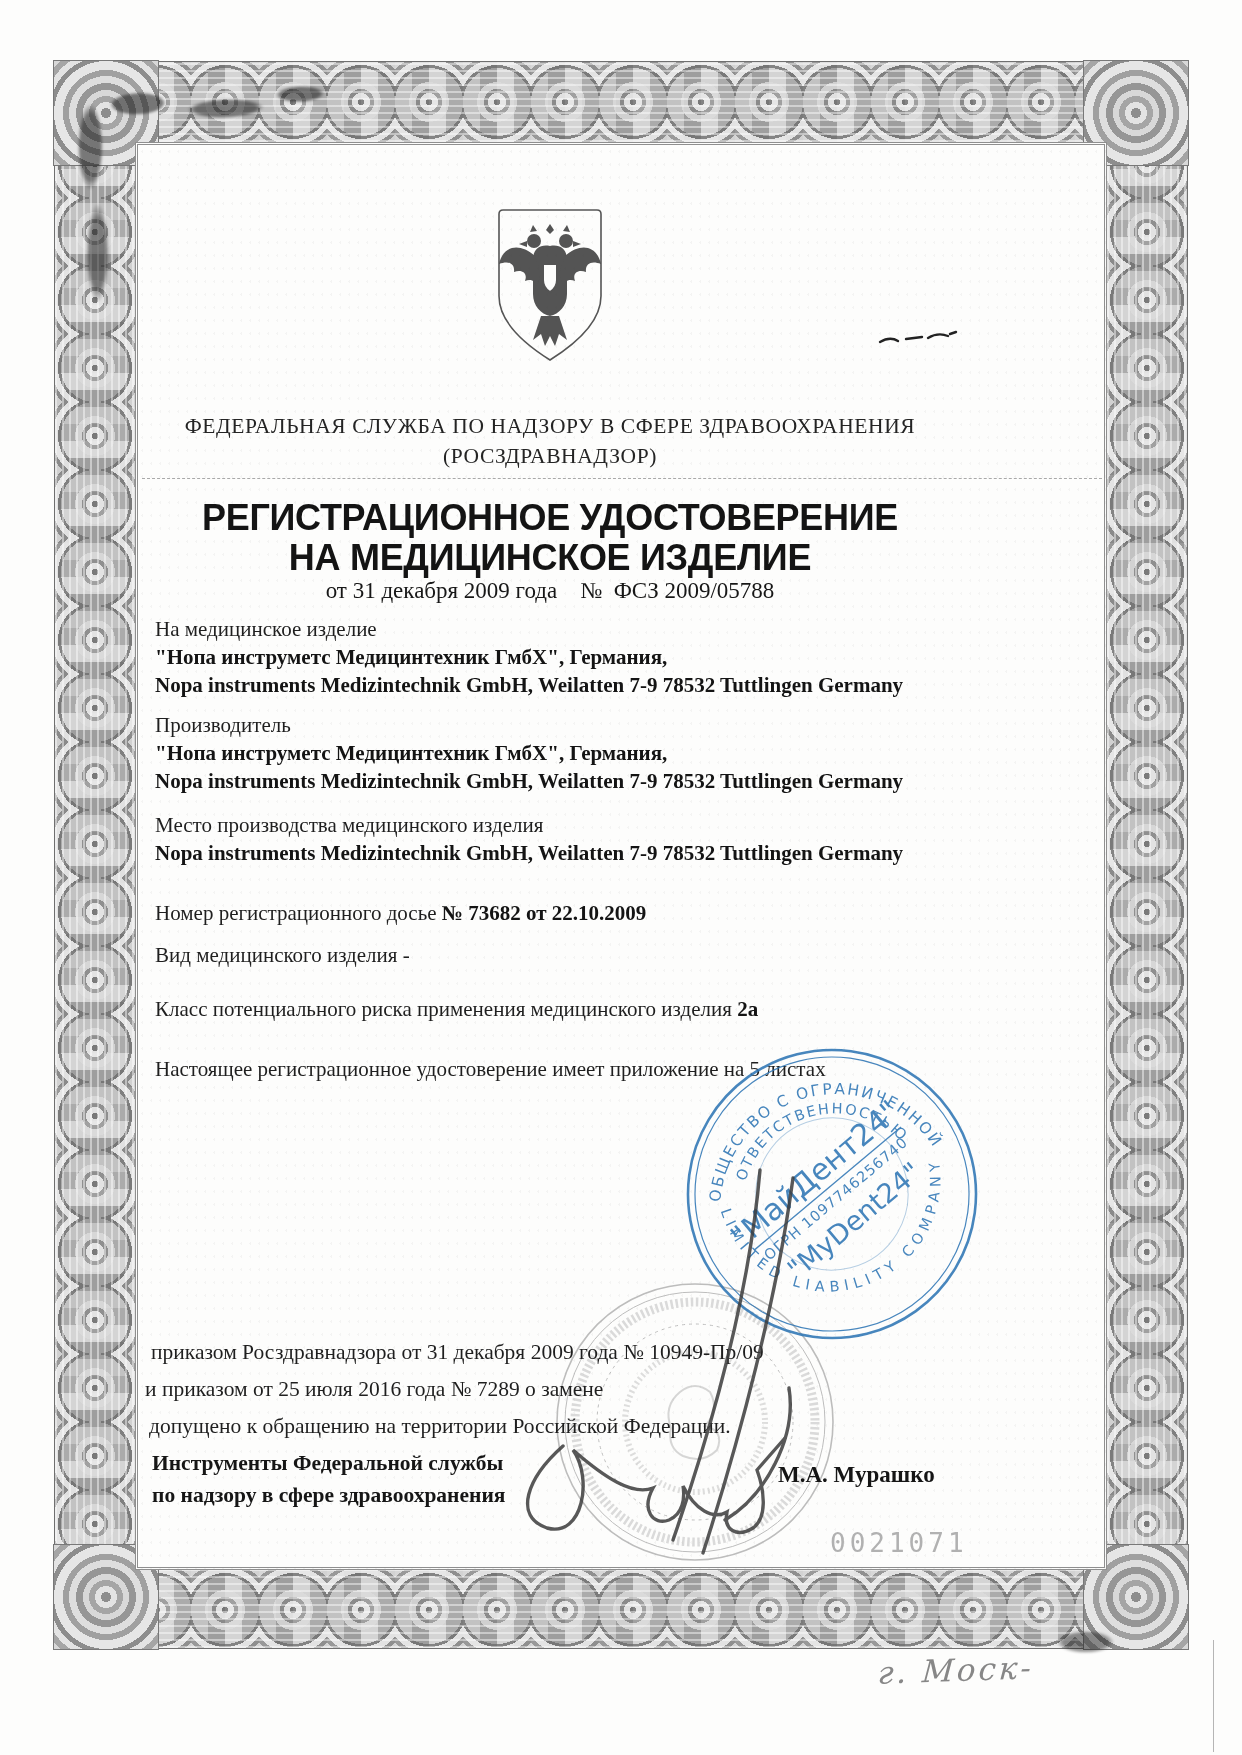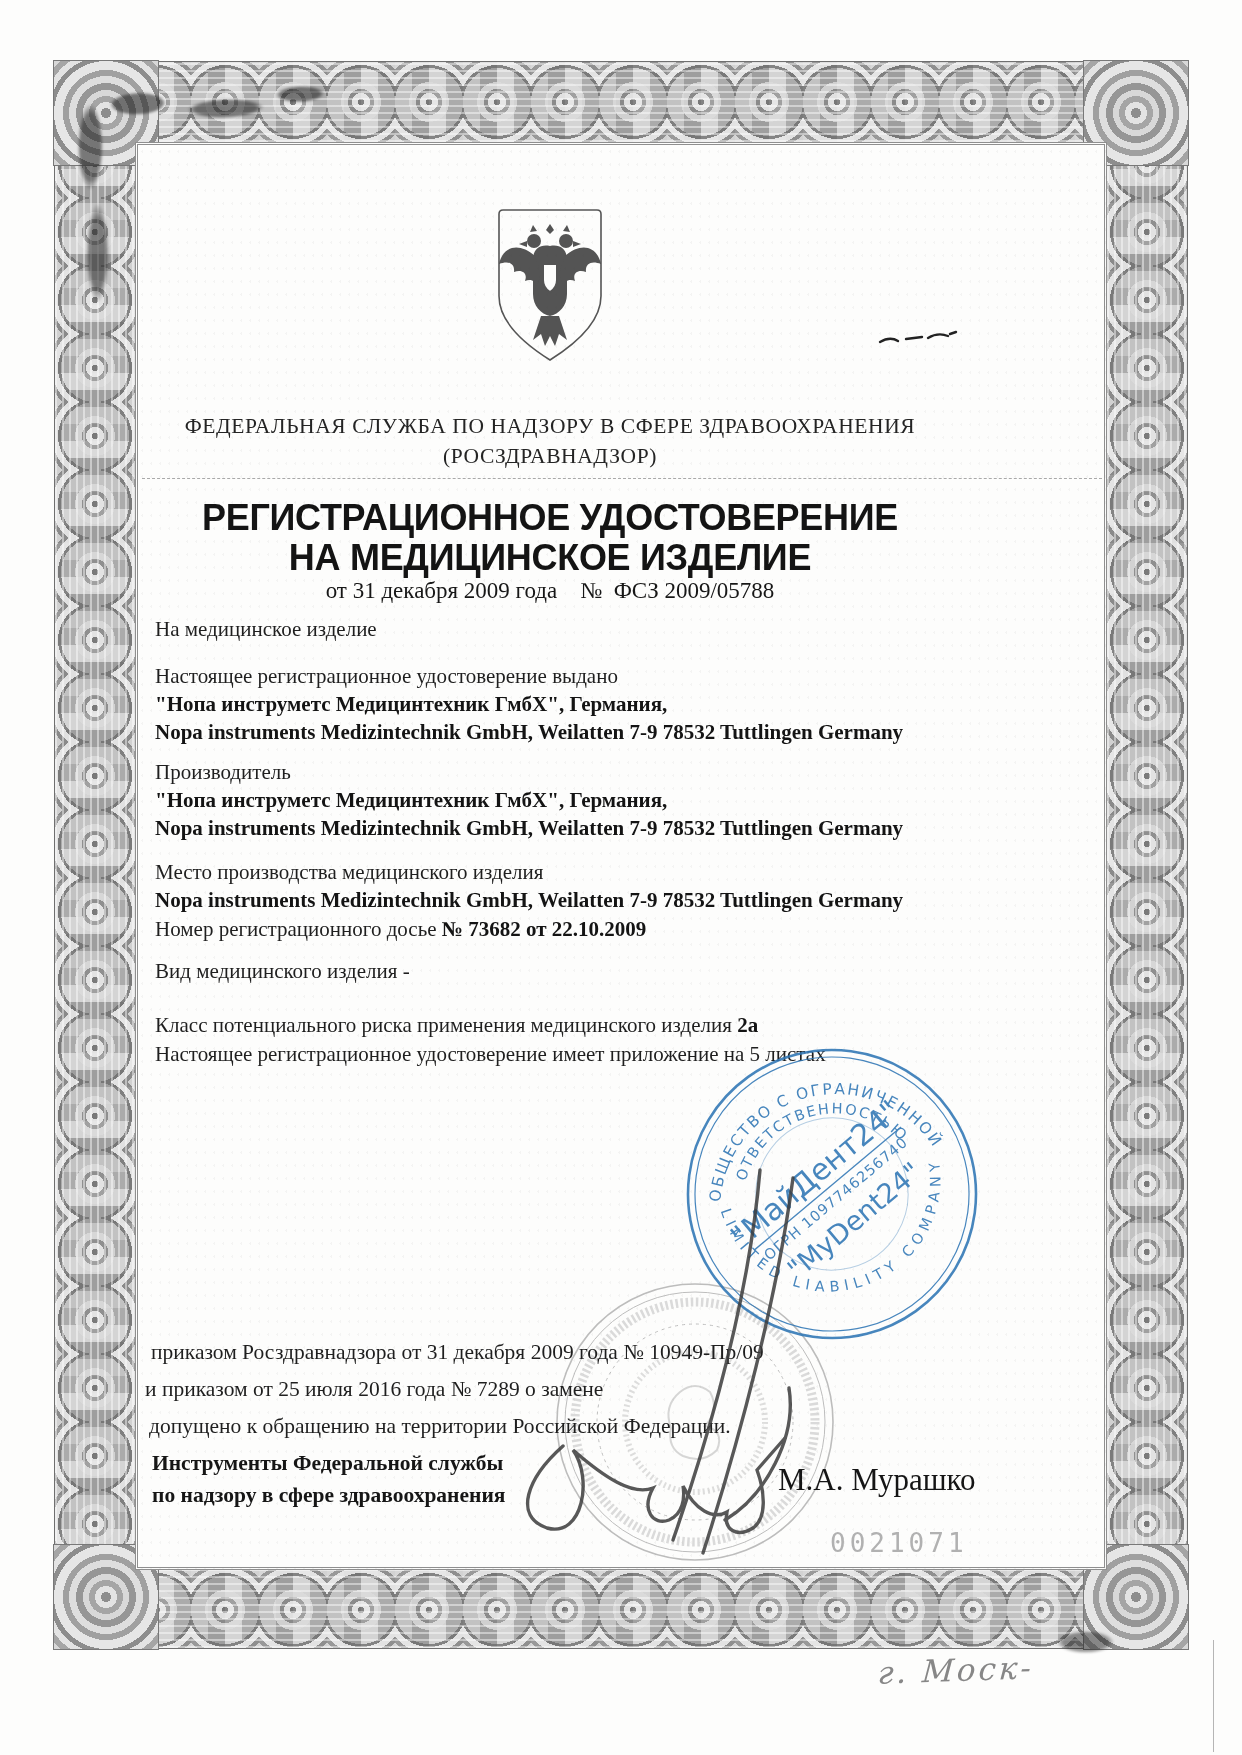--- a/index.html
+++ b/index.html
@@ -65,26 +65,26 @@
   .title1{top:496px;font-size:36px;font-weight:700;letter-spacing:-.3px;color:#141414;
     font-family:"Liberation Sans","DejaVu Sans",sans-serif;transform:scaleY(1.05);}
   .title2{top:536px;font-size:36px;font-weight:700;letter-spacing:-.3px;color:#141414;
     font-family:"Liberation Sans","DejaVu Sans",sans-serif;transform:scaleY(1.05);}
   .dateline{top:578px;font-size:23px;font-weight:400;white-space:pre;color:#171717;}
   
   .body-lines{position:absolute;left:155px;top:615px;width:790px;font-size:21px;line-height:28px;}
   .line{white-space:nowrap;}
   .b{font-weight:700;color:#141414;}
   .g12{margin-top:12px}.g14{margin-top:14px}.g16{margin-top:16px}
-  .g17{margin-top:1px}.g19{margin-top:19px}.g20{margin-top:26px}
+  .g17{margin-top:32px}.g19{margin-top:19px}.g20{margin-top:26px}
   
   .orders{position:absolute;left:145px;top:1334px;width:700px;font-size:21.5px;line-height:37px;}
   .orders .i6{padding-left:6px}.orders .i4{padding-left:4px}
   .signer{position:absolute;left:152px;top:1447px;font-size:21.5px;font-weight:700;line-height:32px;color:#161616;}
-  .signer-name{position:absolute;left:778px;top:1462px;font-size:31px;font-weight:400;color:#151515;}
+  .signer-name{position:absolute;left:778px;top:1462px;font-size:23px;font-weight:700;color:#151515;}
   .form-number{position:absolute;left:830px;top:1528px;font-family:"DejaVu Sans Mono","Liberation Mono",monospace;
     font-size:26px;letter-spacing:4px;color:#b1b1b1;}
   .handnote{position:absolute;left:878px;top:1652px;font-size:31px;font-style:italic;
     color:#878787;letter-spacing:3px;transform:rotate(-2deg) skewX(-6deg);font-family:"DejaVu Serif",serif;}
   
   .emblem{position:absolute;left:489px;top:208px;}
   .blue-stamp{position:absolute;left:678px;top:1040px;opacity:.88;}
   .gray-seal{position:absolute;left:545px;top:1272px;opacity:.7;}
   .signature{position:absolute;left:455px;top:1148px;}
 </style>
@@ -135,21 +135,20 @@
 
   <div class="centercol org2">(РОСЗДРАВНАДЗОР)</div>
   <div class="centercol org">ФЕДЕРАЛЬНАЯ СЛУЖБА ПО НАДЗОРУ В СФЕРЕ ЗДРАВООХРАНЕНИЯ</div>
   <div class="sep"></div>
   <div class="centercol title1">РЕГИСТРАЦИОННОЕ УДОСТОВЕРЕНИЕ</div>
   <div class="centercol title2">НА МЕДИЦИНСКОЕ ИЗДЕЛИЕ</div>
   <div class="centercol dateline">от 31 декабря 2009 года    №  ФСЗ 2009/05788</div>
 
   <div class="body-lines">
     <div class="line"><span>На медицинское изделие</span></div>
-    <div class="line g19"><span>Настоящее регистрационное удостоверение выдано</span></div>
     <div class="line b"><span>"Нопа инструметс Медицинтехник ГмбХ", Германия,</span></div>
     <div class="line b"><span>Nopa instruments Medizintechnik GmbH, Weilatten 7-9 78532 Tuttlingen Germany</span></div>
     <div class="line g12"><span>Производитель</span></div>
     <div class="line b"><span>"Нопа инструметс Медицинтехник ГмбХ", Германия,</span></div>
     <div class="line b"><span>Nopa instruments Medizintechnik GmbH, Weilatten 7-9 78532 Tuttlingen Germany</span></div>
     <div class="line g16"><span>Место производства медицинского изделия</span></div>
     <div class="line b"><span>Nopa instruments Medizintechnik GmbH, Weilatten 7-9 78532 Tuttlingen Germany</span></div>
     <div class="line g17"><span>Номер регистрационного досье </span><span class="b">№ 73682 от 22.10.2009</span></div>
     <div class="line g14"><span>Вид медицинского изделия -</span></div>
     <div class="line g20"><span>Класс потенциального риска применения медицинского изделия </span><span class="b">2а</span></div>

